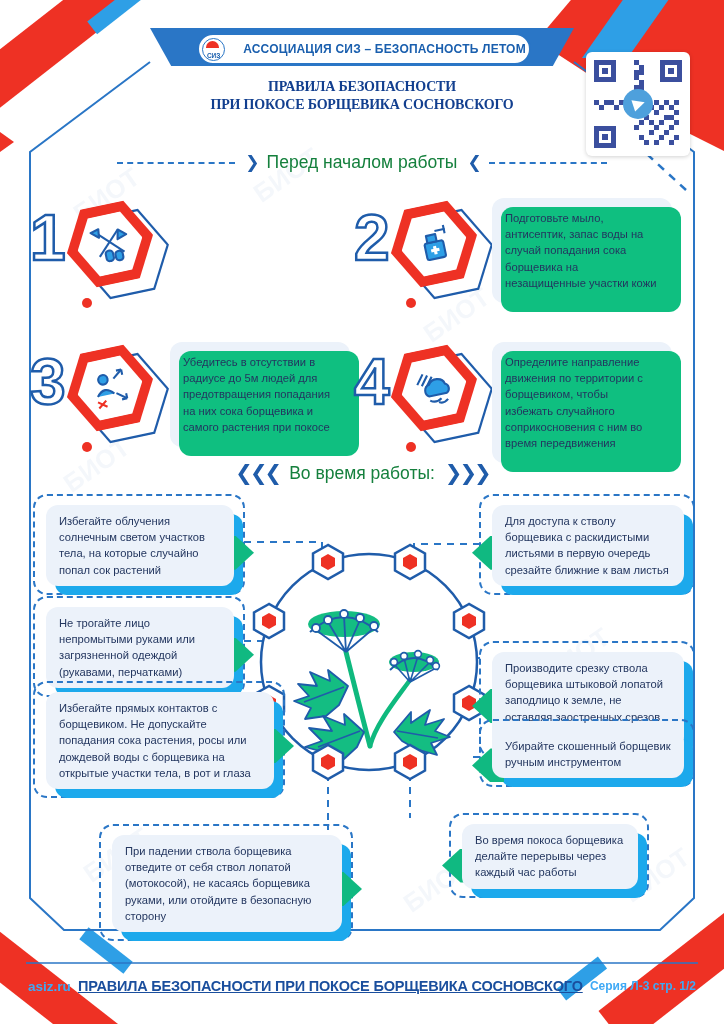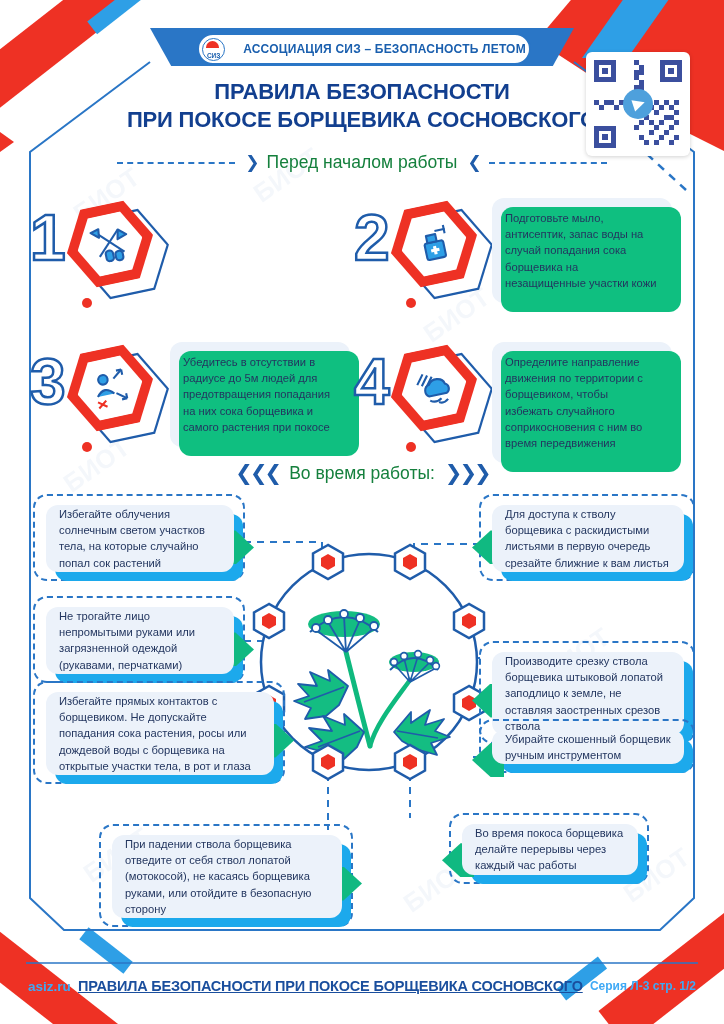--- a/index.html
+++ b/index.html
@@ -30,21 +30,21 @@
          border:2px solid #2a76c6;border-radius:16px;z-index:3;display:flex;align-items:center;
          justify-content:center;gap:18px;}
   .badge-label{font-size:12px;font-weight:700;color:#1a5fae;letter-spacing:.2px;white-space:nowrap;}
   .logo{width:21px;height:21px;border-radius:50%;border:1.5px solid #2a76c6;position:relative;
         background:#fff;flex:0 0 auto;}
   .logo::before{content:'';position:absolute;left:3px;top:2px;width:13px;height:7px;background:#ee3124;
         border-radius:7px 7px 0 0;}
   .logo-txt{position:absolute;left:0;right:0;bottom:1px;text-align:center;font-size:6.5px;
         font-weight:800;color:#1a5fae;}
   .title{position:absolute;left:62px;top:78px;width:600px;text-align:center;z-index:2;
-         color:#123f8f;font-weight:800;font-size:22px;line-height:1.25;letter-spacing:-.2px;}
+         color:#123f8f;font-weight:800;font-size:14px;line-height:1.25;letter-spacing:-.2px;font-family:Liberation Serif, serif;}
   
   .qr-card{position:absolute;right:34px;top:52px;width:104px;height:104px;background:#fff;
            border-radius:6px;z-index:3;box-shadow:0 1px 4px rgba(0,0,0,.18);padding:8px;box-sizing:border-box;}
   .qr{position:relative;width:88px;height:88px;}
   .qf{position:absolute;width:22px;height:22px;border:5px solid #3b4f9e;box-sizing:border-box;}
   .qf::after{content:'';position:absolute;inset:3px;background:#3b4f9e;}
   .qf.tl{left:0;top:0;} .qf.tr{right:0;top:0;} .qf.bl{left:0;bottom:0;}
   .qn{position:absolute;left:0;top:0;width:5px;height:5px;background:#3b4f9e;box-shadow:
     40px 0 #3b4f9e,45px 5px #3b4f9e,40px 10px #3b4f9e,45px 10px #3b4f9e,40px 15px #3b4f9e,
     45px 20px #3b4f9e,40px 25px #3b4f9e,45px 25px #3b4f9e,40px 30px #3b4f9e,45px 35px #3b4f9e,
@@ -79,21 +79,21 @@
   .dot{position:absolute;left:52px;top:100px;width:10px;height:10px;border-radius:50%;background:#ee3124;}
   
   .scard{position:absolute;z-index:2;background:#ecf2fa;border-radius:12px;padding:12px 13px;
          font-size:11.2px;line-height:1.45;color:#23365f;box-sizing:border-box;}
   .scard::after{content:'';position:absolute;z-index:-1;left:9px;top:9px;width:100%;height:100%;
          background:#0fbf80;border-radius:12px;}
   .tip{position:absolute;z-index:2;}
   .tip .dframe{position:absolute;inset:-11px -11px -9px -13px;border:2px dashed #2a76c6;border-radius:14px;}
   .tip .tshadow{position:absolute;left:9px;top:9px;width:100%;height:100%;background:#1ca9ec;
          border-radius:12px;z-index:1;}
-  .tip .card{position:relative;z-index:3;background:#ecf2fa;border-radius:12px;padding:1px 13px;
+  .tip .card{position:relative;z-index:3;background:#ecf2fa;border-radius:12px;padding:8px 13px;
          font-size:11.2px;line-height:1.45;color:#23365f;box-sizing:border-box;width:100%;}
   .tip .arrow{position:absolute;z-index:2;width:32px;height:34px;background:#10b981;top:38%;}
   .arrow.r{right:-20px;clip-path:polygon(0 0,42% 0,100% 50%,42% 100%,0 100%);}
   .arrow.l{left:-20px;clip-path:polygon(100% 0,58% 0,0 50%,58% 100%,100% 100%);}
   
   .footer{position:absolute;left:28px;right:28px;top:978px;display:flex;align-items:center;
           justify-content:space-between;z-index:2;}
   .f-site{color:#3fa9f5;font-weight:700;font-size:13.5px;}
   .f-title{color:#1a4e9d;font-weight:800;font-size:14.5px;letter-spacing:-.2px;text-decoration:underline;}
   .f-series{color:#3fa9f5;font-weight:700;font-size:12px;}

